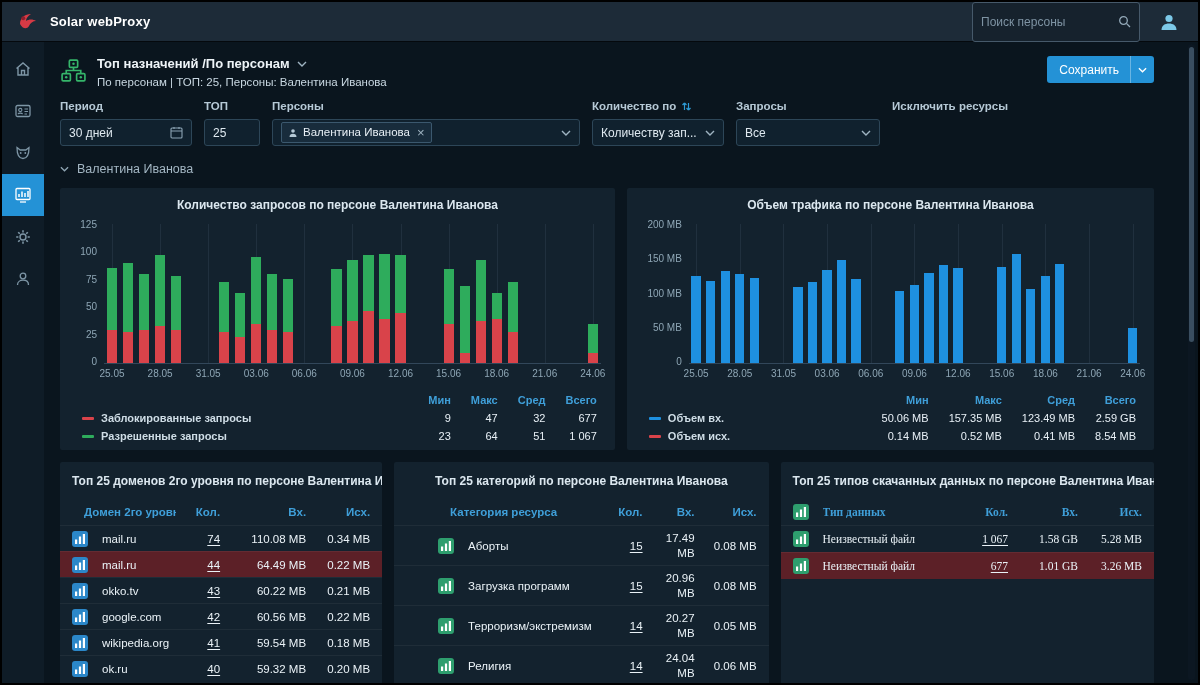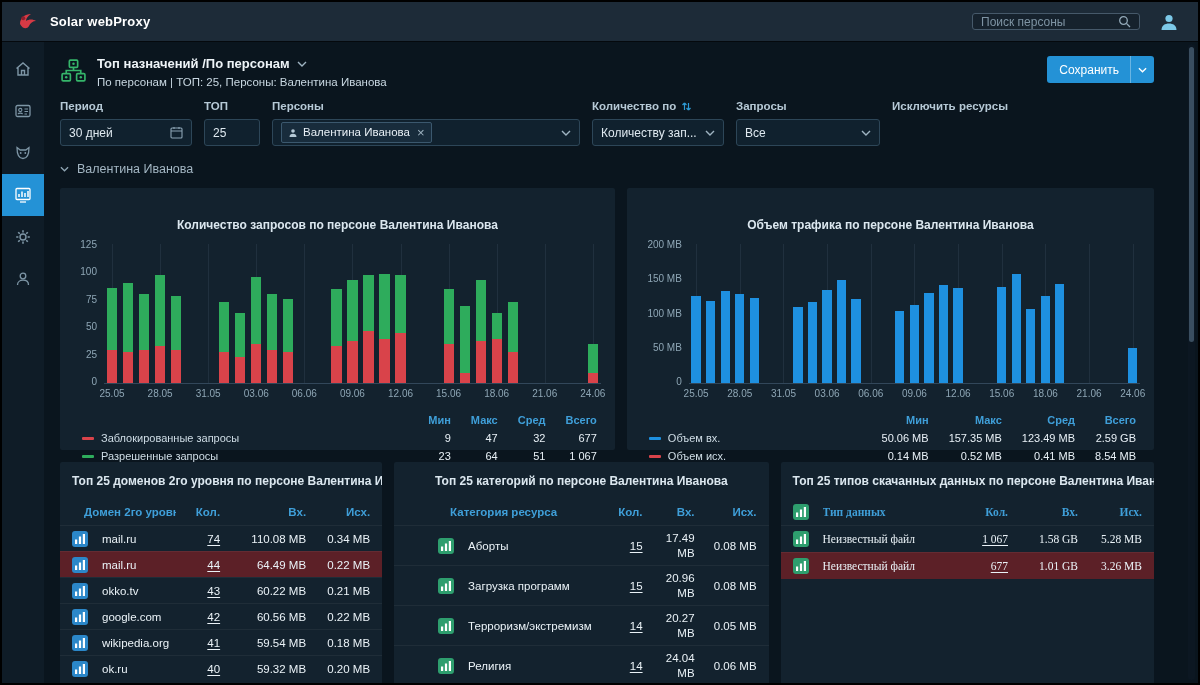--- a/index.html
+++ b/index.html
@@ -4,21 +4,21 @@
 <style>
 *{margin:0;padding:0;box-sizing:border-box;}
 html,body{width:1200px;height:685px;overflow:hidden;}
 body{font-family:"Liberation Sans",sans-serif;background:#08121a;color:#e6eef4;position:relative;}
 .frame{position:absolute;inset:0;border:2px solid #000;background:#0a151e;display:flex;flex-direction:column;}
 
 
 .topbar{height:40px;background:#1d2b38;display:flex;align-items:center;padding:0 14px;flex:none;border-bottom:1px solid #05090d;}
 .logo{width:24px;height:24px;margin-right:10px;flex:none;}
 .apptitle{font-size:13px;font-weight:bold;color:#fff;letter-spacing:.2px;}
-.search{margin-left:auto;width:168px;height:17px;border:1px solid #46596a;border-radius:3px;background:#16222d;display:flex;align-items:center;padding:0 8px;gap:6px;}
+.search{margin-left:auto;width:168px;height:40px;border:1px solid #46596a;border-radius:3px;background:#16222d;display:flex;align-items:center;padding:0 8px;gap:6px;}
 .search input{flex:1;background:transparent;border:none;outline:none;color:#dfe9f0;font-size:12px;font-family:inherit;min-width:0;}
 .search input::placeholder{color:#7e93a3;}
 .useric{margin-left:18px;margin-right:4px;display:flex;cursor:pointer;}
 
 
 .mainrow{flex:1;display:flex;min-height:0;}
 .sidebar{width:42px;background:#0f1c27;flex:none;display:flex;flex-direction:column;align-items:center;padding-top:6px;}
 .sitem{width:42px;height:42px;display:flex;align-items:center;justify-content:center;color:#7e96a6;cursor:pointer;}
 .sitem.active{background:#2492d6;color:#fff;}
 .content{flex:1;min-width:0;overflow:hidden;}
@@ -52,35 +52,35 @@
 
 
 .sectionrow{display:flex;align-items:center;gap:8px;padding:0 16px 12px;color:#a4b7c4;font-size:12.5px;cursor:pointer;}
 
 
 .chartsrow{display:flex;gap:12px;padding:0 44px 0 16px;}
 .panel{background:#13222e;border-radius:2px;}
 .chartpanel{height:262px;padding:10px 14px 8px;display:flex;flex-direction:column;}
 .cp0{flex:552 1 0;}
 .cp1{flex:523 1 0;}
-.ctitle{font-size:12px;font-weight:bold;color:#dbe7ef;text-align:center;margin-bottom:12px;margin-top:20px;}
+.ctitle{font-size:12px;font-weight:bold;color:#dbe7ef;text-align:center;margin-bottom:12px;}
 .chartbody{display:flex;flex:none;}
 .yaxis{display:flex;flex-direction:column;justify-content:space-between;align-items:flex-end;padding-right:7px;font-size:10px;color:#8ea6b5;height:148px;transform:translateY(-5px);flex:none;}
 .cp0 .yaxis{width:30px;}
 .cp1 .yaxis{width:48px;}
 .plotwrap{flex:1;min-width:0;}
 .plot{position:relative;height:140px;border-bottom:1px solid #32475a;}
 .vgrid{position:absolute;top:0;bottom:0;width:1px;background:rgba(150,180,205,.10);}
 .slots{position:absolute;inset:0;display:flex;}
 .slot{flex:1;height:100%;display:flex;flex-direction:column-reverse;align-items:center;}
 .seg{width:64%;flex:none;}
 .xaxis{position:relative;height:17px;font-size:10px;color:#8ea6b5;}
 .xaxis span{position:absolute;top:4px;transform:translateX(-50%);white-space:nowrap;}
 .lsrow{display:flex;margin-top:10px;padding-left:8px;}
-.legend{flex:1;display:flex;flex-direction:column;}
+.legend{flex:1;display:flex;flex-direction:column;font-weight:bold;}
 .lrow{height:18px;display:flex;align-items:center;gap:7px;font-size:11px;color:#cfdde6;}
 .sw{width:12px;height:3px;border-radius:1px;flex:none;background:#888;}
 .stats{display:grid;grid-template-columns:repeat(4,auto);column-gap:20px;justify-items:end;align-items:center;grid-auto-rows:18px;padding-right:4px;}
 .sh{font-size:11px;font-weight:bold;color:#3f9fd9;}
 .sv{font-size:11px;color:#e8f0f6;}
 
 
 .tablesrow{display:flex;gap:12px;padding:12px 44px 0 16px;align-items:flex-start;}
 .tablepanel{height:262px;padding-top:8px;overflow:hidden;}
 .tp0{flex:320 1 0;}

